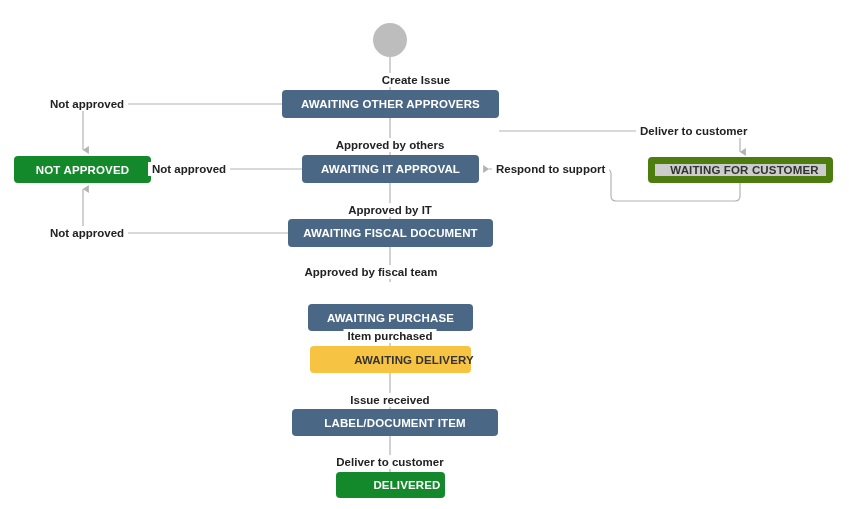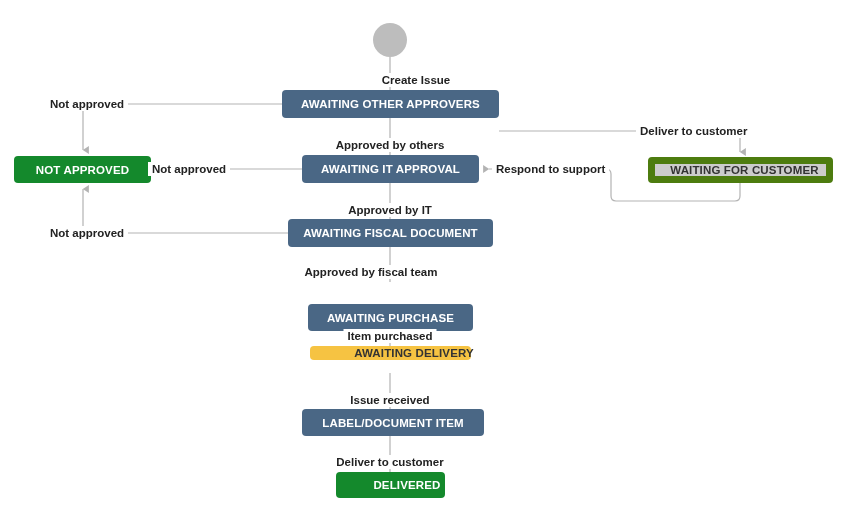--- a/index.html
+++ b/index.html
@@ -138,25 +138,25 @@
   </div>
 
   <div class="node blue" style="left:288px; top:219px; width:205px; height:28px;">
     <span>AWAITING FISCAL DOCUMENT</span>
   </div>
 
   <div class="node blue" style="left:308px; top:282px; width:165px; height:27px;margin-top:22px;">
     <span>AWAITING PURCHASE</span>
   </div>
 
-  <div class="node yellow" style="left:310px; top:346px; width:161px; height:14px;padding-left:47px;">
+  <div class="node yellow" style="left:310px; top:346px; width:161px; height:27px;padding-left:47px;">
     <span>AWAITING DELIVERY</span>
   </div>
 
-  <div class="node blue" style="left:302px; top:409px; width:182px; height:27px;">
+  <div class="node blue" style="left:292px; top:409px; width:206px; height:27px;">
     <span>LABEL/DOCUMENT ITEM</span>
   </div>
 
   <div class="node green" style="left:336px; top:472px; width:109px; height:26px;padding-left:33px;">
     <span>DELIVERED</span>
   </div>
 
   <div class="tlabel center" style="left:390px; top:73px;margin-left:26px;">Create Issue</div>
 
   <div class="tlabel center" style="left:390px; top:138px;">Approved by others</div>

